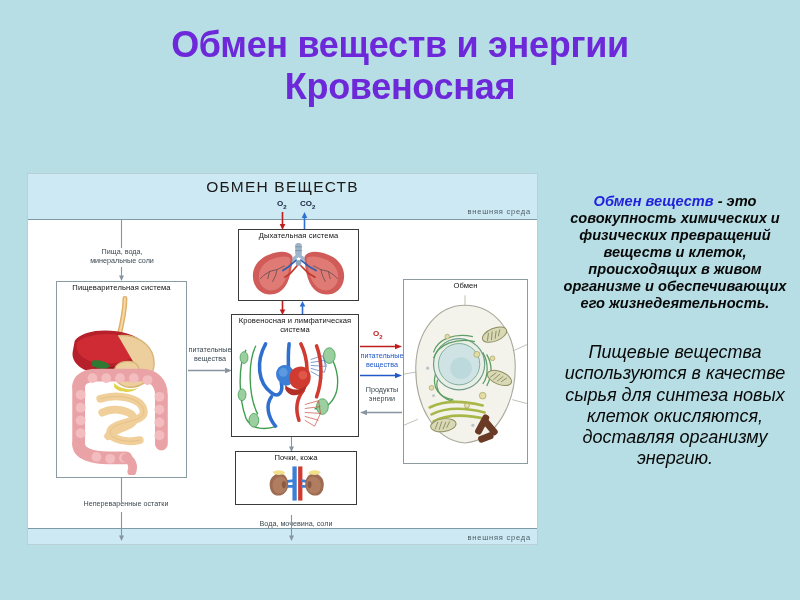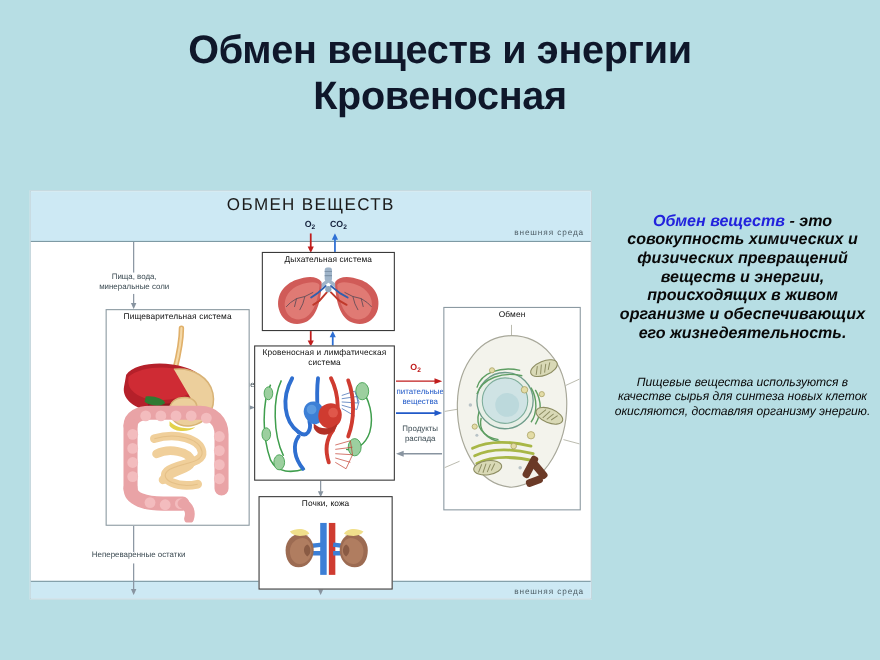--- a/index.html
+++ b/index.html
@@ -15,21 +15,21 @@
     position: relative;
   }
 
   
   #slide-title {
     position: absolute;
     left: 0;
     top: 24px;
     width: 800px;
     text-align: center;
-    color: #0f172a;
+    color: #6d28d9;
     font-family: "Liberation Sans", sans-serif;
     font-weight: bold;
     font-size: 36px;
     line-height: 1.18;
     letter-spacing: -0.3px;
   }
   #slide-title .tl-line { display: block; }
 
   
   #diagram {
@@ -86,24 +86,24 @@
     top: 2px;
     width: 100%;
     text-align: center;
     font-size: 7.6px;
     color: #111;
     line-height: 1.12;
     letter-spacing: 0.1px;
   }
   .panel.thin { border-color: #8c9aa2; }
 
-  #panel-digestive { left: 28px; top: 107px; width: 131px; height: 197px; margin-left: 40px; }
+  #panel-digestive { left: 28px; top: 107px; width: 131px; height: 197px; }
   #panel-respiratory { left: 210px; top: 55px; width: 121px; height: 72px; }
   #panel-circulatory { left: 203px; top: 140px; width: 128px; height: 123px; }
-  #panel-kidneys { left: 207px; top: 277px; width: 122px; height: 85px; text-decoration: underline; }
+  #panel-kidneys { left: 207px; top: 277px; width: 122px; height: 54px; text-decoration: underline; }
   #panel-cell { left: 375px; top: 105px; width: 125px; height: 185px; border-color: #8c9aa2; }
 
   .organ-art {
     position: absolute;
     left: 0; right: 0;
     bottom: 2px;
     top: 13px;
   }
   .organ-art svg { width: 100%; height: 100%; display: block; }
 
@@ -148,21 +148,21 @@
     line-height: 1.17;
     color: #080808;
   }
   #definition-text .term {
     color: #2222dd;
   }
   #usage-text {
     margin-top: 30px;
     font-family: "Liberation Sans", sans-serif;
     font-style: italic;
-    font-size: 11px;
+    font-size: 18px;
     line-height: 1.18;
     color: #080808;
   }
 </style>
 </head>
 <body>
 
 <div id="slide-title">
   <span class="tl-line">Обмен веществ и энергии</span>
   <span class="tl-line">Кровеносная</span>
@@ -247,21 +247,21 @@
   <div class="flow-label blue" style="left:330px; top:178px; width:48px;">питательные
 вещества</div>
   <div class="arrow-h" style="left:332px; top:197px; width:42px;">
     <svg viewBox="0 0 42 9" preserveAspectRatio="none">
         <line x1="0" y1="4.5" x2="36" y2="4.5" stroke="#2059c8" stroke-width="1.6"></line>
         <polygon points="42,4.5 35,1.8 35,7.2" fill="#2059c8"></polygon>
       </svg>
   </div>
 
   <div class="flow-label" style="left:330px; top:212px; width:48px;">Продукты
-распада</div>
+энергии</div>
   <div class="arrow-h" style="left:332px; top:234px; width:42px;">
     <svg viewBox="0 0 42 9" preserveAspectRatio="none">
         <line x1="42" y1="4.5" x2="6" y2="4.5" stroke="#8894a0" stroke-width="1.3"></line>
         <polygon points="0,4.5 7,1.8 7,7.2" fill="#8894a0"></polygon>
       </svg>
   </div>
 
   <div class="arrow-v" style="left:259px; top:263px; height:15px;">
     <svg viewBox="0 0 9 15" preserveAspectRatio="none">
         <line x1="4.5" y1="0" x2="4.5" y2="10" stroke="#8894a0" stroke-width="1.1"></line>
@@ -531,16 +531,16 @@
           <circle cx="70" cy="134" r="1.6"></circle>
         </g>
       </svg>
     </div>
   </div>
 
 </div>
 
 <div id="text-column">
   <p id="definition-text">
-    <span class="term">Обмен веществ</span><span> - это совокупность химических и физических превращений веществ и энергии, происходящих в живом организме и обеспечивающих его жизнедеятельность.</span>
+    <span class="term">Обмен веществ</span><span> - это совокупность химических и физических превращений веществ и клеток, происходящих в живом организме и обеспечивающих его жизнедеятельность.</span>
   </p>
   <p id="usage-text">Пищевые вещества используются в качестве сырья для синтеза новых клеток окисляются, доставляя организму энергию.</p>
 </div>
 
 </body></html>

